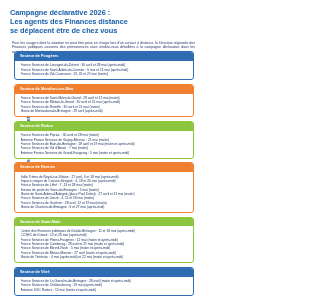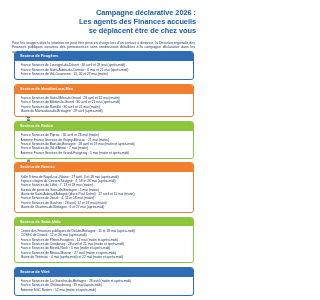--- a/index.html
+++ b/index.html
@@ -7,21 +7,21 @@
     width:206px;height:300px;
     background:#ffffff;
     font-family:"Liberation Sans","DejaVu Sans",sans-serif;
     overflow:hidden;
     position:relative;
   }
   .page{position:relative;width:206px;height:300px;box-sizing:border-box;}
 
   
   .title{
-    text-align:right;
+    text-align:left;
     color:#1B5FAA;
     font-weight:bold;
     font-size:7.4px;
     line-height:9.2px;
     padding:8px 10px 0 10px;
     letter-spacing:-0.05px;
   }
   .title div{white-space:nowrap;}
 
   .intro{
@@ -88,21 +88,21 @@
   .c-green{border-color:#8CC63F;}
   .c-green .sec-head{background:#8CC63F;}
 </style>
 </head>
 <body>
 
 <div class="page">
 
   <div class="title">
     <div>Campagne déclarative 2026 :</div>
-    <div>Les agents des Finances accueils</div>
+    <div>Les agents des Finances distance</div>
     <div>se déplacent être de chez vous</div>
   </div>
 
   <div class="intro">Pour les usagers dont la situation ne peut être prise en charge lors d'un contact à distance, la Direction régionale des Finances publiques assurera des permanences sans rendez-vous détaillées à la campagne déclarative dans les accueils de proximité ci-dessous.</div>
 
   <div class="side-label">Les permanences dans le département</div>
 
   <div class="sections">
       <div class="section c-blue">
         <div class="sec-head">Secteur de Fougères</div>

